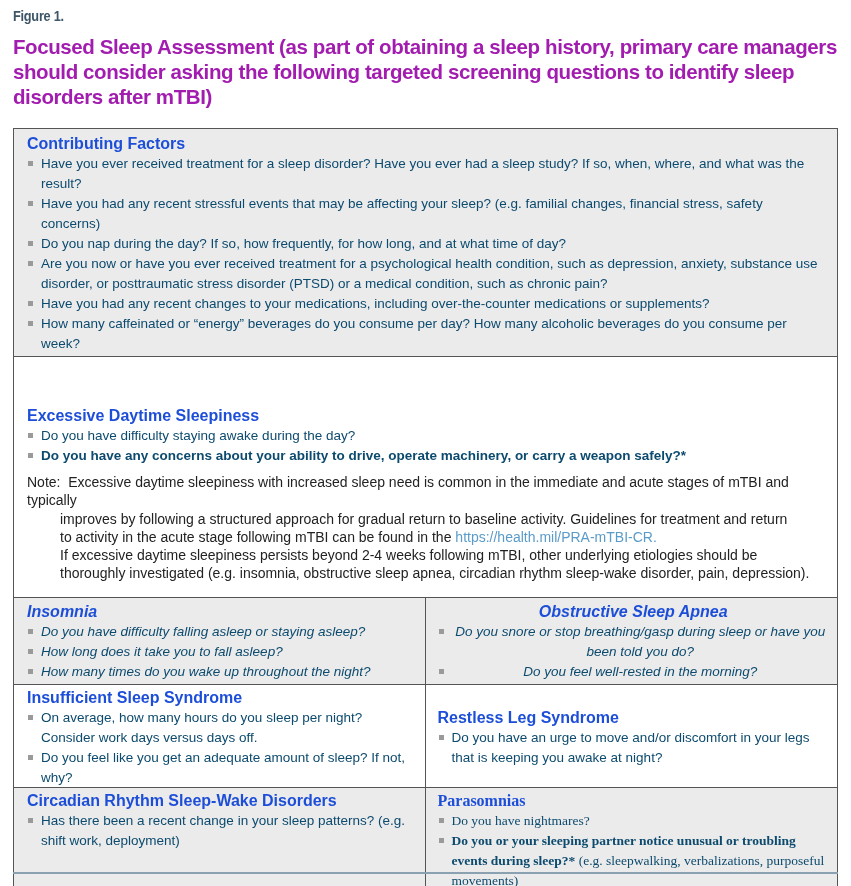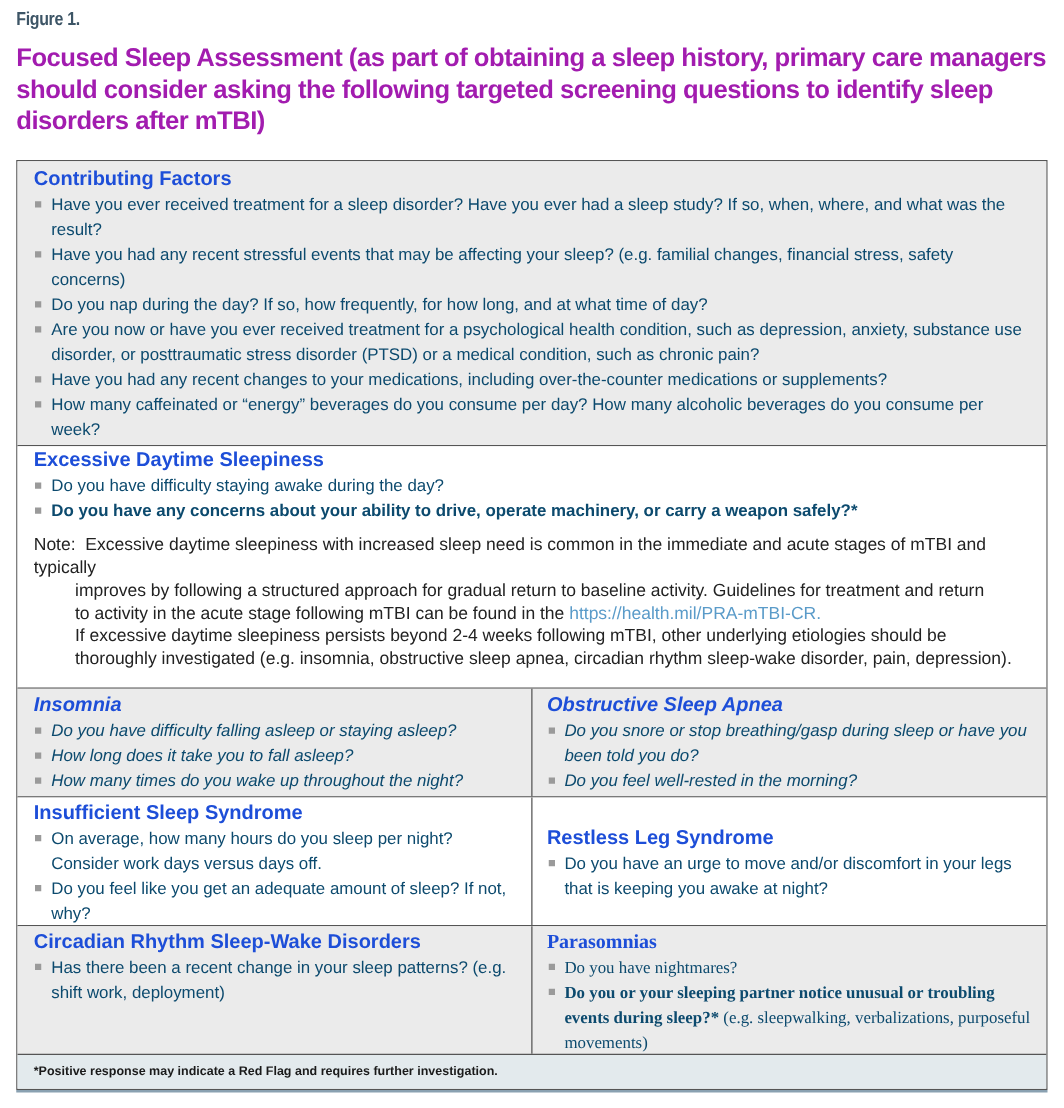--- a/index.html
+++ b/index.html
@@ -37,21 +37,21 @@
     <ul class="q">
       <li>Have you ever received treatment for a sleep disorder? Have you ever had a sleep study? If so, when, where, and what was the result?</li>
       <li>Have you had any recent stressful events that may be affecting your sleep? (e.g. familial changes, financial stress, safety concerns)</li>
       <li>Do you nap during the day? If so, how frequently, for how long, and at what time of day?</li>
       <li>Are you now or have you ever received treatment for a psychological health condition, such as depression, anxiety, substance use disorder, or posttraumatic stress disorder (PTSD) or a medical condition, such as chronic pain?</li>
       <li>Have you had any recent changes to your medications, including over-the-counter medications or supplements?</li>
       <li>How many caffeinated or “energy” beverages do you consume per day? How many alcoholic beverages do you consume per week?</li>
     </ul>
   </div>
 
-  <div class="sec white" style="padding:2px 12px 14px 13px;">
+  <div class="sec white" style="padding:2px 12px 14px 13px;margin-top:47px;">
     <div class="sec-title">Excessive Daytime Sleepiness</div>
     <ul class="q">
       <li>Do you have difficulty staying awake during the day?</li>
       <li class="bold">Do you have any concerns about your ability to drive, operate machinery, or carry a weapon safely?*</li>
     </ul>
     <div class="note" style="margin-top:7px;">
       <span>Note:</span>&nbsp;
       <span>Excessive daytime sleepiness with increased sleep need is common in the immediate and acute stages of mTBI and typically</span>
       <span class="indent">improves by following a structured approach for gradual return to baseline activity. Guidelines for treatment and return</span>
       <span class="indent"><span>to activity in the acute stage following mTBI can be found in the </span><a class="link">https://health.mil/PRA-mTBI-CR.</a></span>
@@ -62,21 +62,21 @@
 
   <div class="row2 gray" style="height:86px;font-style:italic;">
     <div class="cell left" style="padding:4px 8px 2px 13px;">
       <div class="sec-title">Insomnia</div>
       <ul class="q">
         <li>Do you have difficulty falling asleep or staying asleep?</li>
         <li>How long does it take you to fall asleep?</li>
         <li>How many times do you wake up throughout the night?</li>
       </ul>
     </div>
-    <div class="cell" style="padding:4px 8px 2px 12px;">
+    <div class="cell" style="padding:4px 8px 2px 12px;text-align:center;">
       <div class="sec-title">Obstructive Sleep Apnea</div>
       <ul class="q">
         <li>Do you snore or stop breathing/gasp during sleep or have you been told you do?</li>
         <li>Do you feel well-rested in the morning?</li>
       </ul>
     </div>
   </div>
 
   <div class="row2 white" style="height:102px;">
     <div class="cell left" style="padding:3px 8px 2px 13px;">

